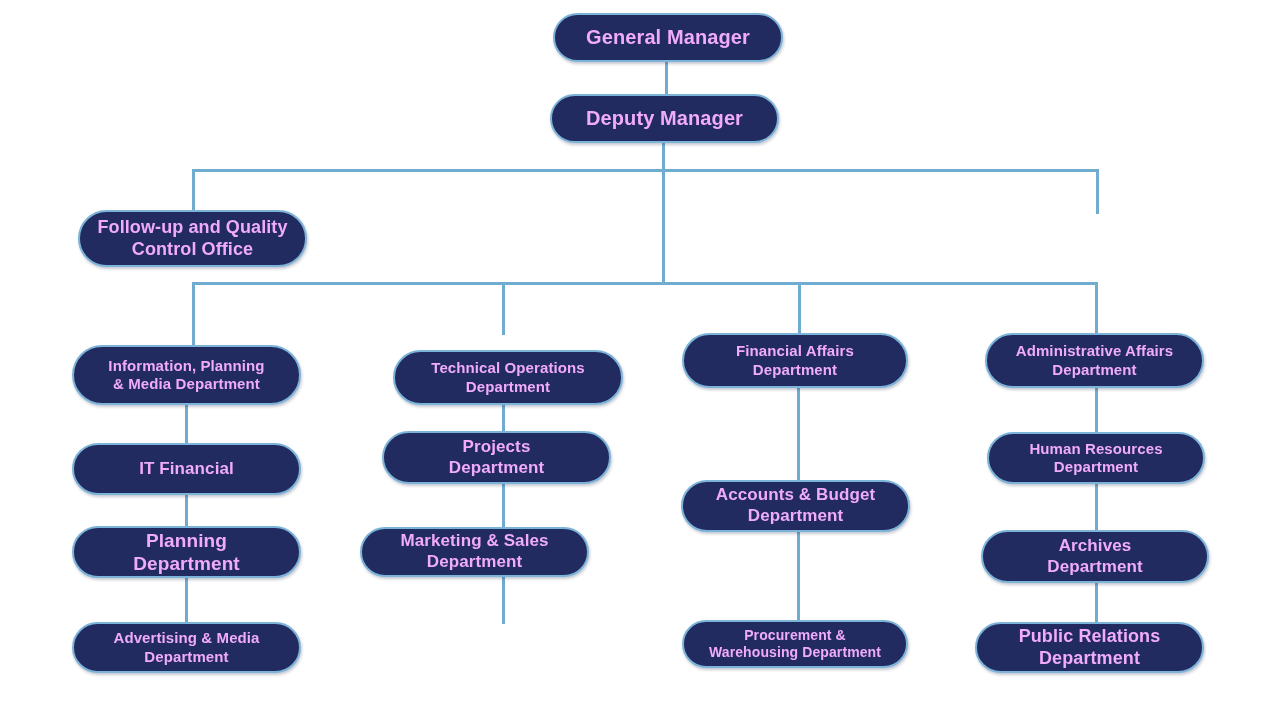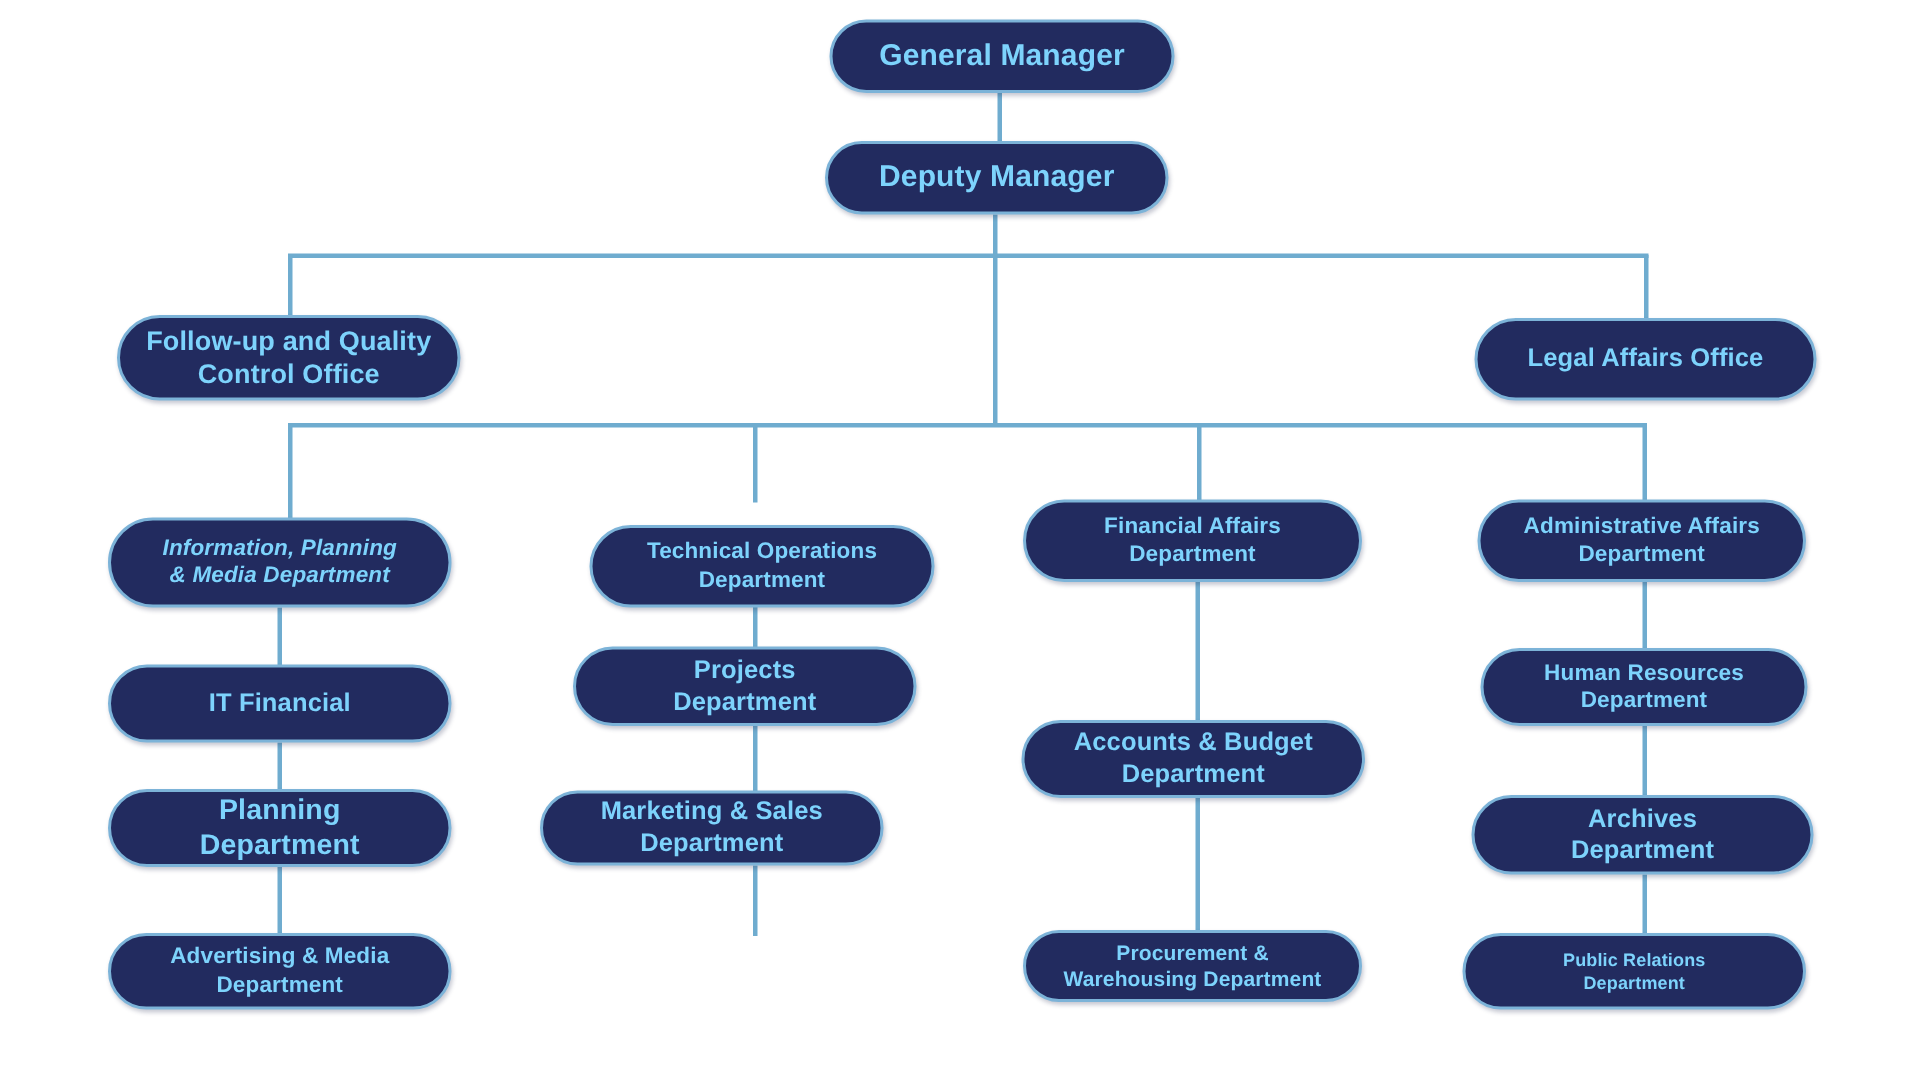--- a/index.html
+++ b/index.html
@@ -14,21 +14,21 @@
     height: 720px;
     background: #ffffff;
     overflow: hidden;
   }
   .org-node {
     position: absolute;
     box-sizing: border-box;
     background: #222b5f;
     border: 2.5px solid #7cb3d8;
     border-radius: 60px;
-    color: #7dd3fc;
+    color: #f0abfc;
     font-weight: bold;
     display: flex;
     align-items: center;
     justify-content: center;
     text-align: center;
     white-space: pre-line;
     line-height: 1.22;
     letter-spacing: 0.1px;
     box-shadow: 1px 2px 3px rgba(30,40,80,0.25);
     z-index: 2;
@@ -62,22 +62,21 @@
     <div class="connector" style="left: 501.5px; top: 577px; width: 3px; height: 47px;"></div>
     <div class="connector" style="left: 796.5px; top: 388px; width: 3px; height: 94px;"></div>
     <div class="connector" style="left: 796.5px; top: 532px; width: 3px; height: 90px;"></div>
     <div class="connector" style="left: 1094.5px; top: 388px; width: 3px; height: 46px;"></div>
     <div class="connector" style="left: 1094.5px; top: 484px; width: 3px; height: 48px;"></div>
     <div class="connector" style="left: 1094.5px; top: 583px; width: 3px; height: 41px;"></div>
     <div class="org-node" style="left: 553px; top: 13px; width: 230px; height: 49px; font-size: 20px;"><span>General Manager</span></div>
     <div class="org-node" style="left: 550px; top: 94px; width: 229px; height: 49px; font-size: 20px;"><span>Deputy Manager</span></div>
     <div class="org-node" style="left: 78px; top: 210px; width: 229px; height: 57px; font-size: 18px;"><span>Follow-up and Quality
 Control Office</span></div>
-    <div class="org-node" style="left: 983px; top: 212px; width: 228px; height: 55px; font-size: 17px;"><span>Legal Affairs Office</span></div>
-    <div class="org-node" style="left: 72px; top: 345px; width: 229px; height: 60px; font-size: 15px; font-style: italic;"><span>Information, Planning
+    <div class="org-node" style="left: 72px; top: 345px; width: 229px; height: 60px; font-size: 15px;"><span>Information, Planning
 &amp; Media Department</span></div>
     <div class="org-node" style="left: 72px; top: 443px; width: 229px; height: 52px; font-size: 17px;"><span>IT Financial</span></div>
     <div class="org-node" style="left: 72px; top: 526px; width: 229px; height: 52px; font-size: 19px;"><span>Planning
 Department</span></div>
     <div class="org-node" style="left: 72px; top: 622px; width: 229px; height: 51px; font-size: 15px;"><span>Advertising &amp; Media
 Department</span></div>
     <div class="org-node" style="left: 393px; top: 350px; width: 230px; height: 55px; font-size: 15px; text-align: center;"><span>Technical Operations
 Department</span></div>
     <div class="org-node" style="left: 382px; top: 431px; width: 229px; height: 53px; font-size: 17px;"><span>Projects
 Department</span></div>
@@ -88,15 +87,15 @@
     <div class="org-node" style="left: 681px; top: 480px; width: 229px; height: 52px; font-size: 17px;"><span>Accounts &amp; Budget
 Department</span></div>
     <div class="org-node" style="left: 682px; top: 620px; width: 226px; height: 48px; font-size: 14px; text-align: center;"><span>Procurement &amp;
 Warehousing Department</span></div>
     <div class="org-node" style="left: 985px; top: 333px; width: 219px; height: 55px; font-size: 15px;"><span>Administrative Affairs
 Department</span></div>
     <div class="org-node" style="left: 987px; top: 432px; width: 218px; height: 52px; font-size: 15px;"><span>Human Resources
 Department</span></div>
     <div class="org-node" style="left: 981px; top: 530px; width: 228px; height: 53px; font-size: 17px;"><span>Archives
 Department</span></div>
-    <div class="org-node" style="left: 975px; top: 622px; width: 229px; height: 51px; font-size: 12px;"><span>Public Relations
+    <div class="org-node" style="left: 975px; top: 622px; width: 229px; height: 51px; font-size: 18px;"><span>Public Relations
 Department</span></div>
   </div>
 
 </body></html>

